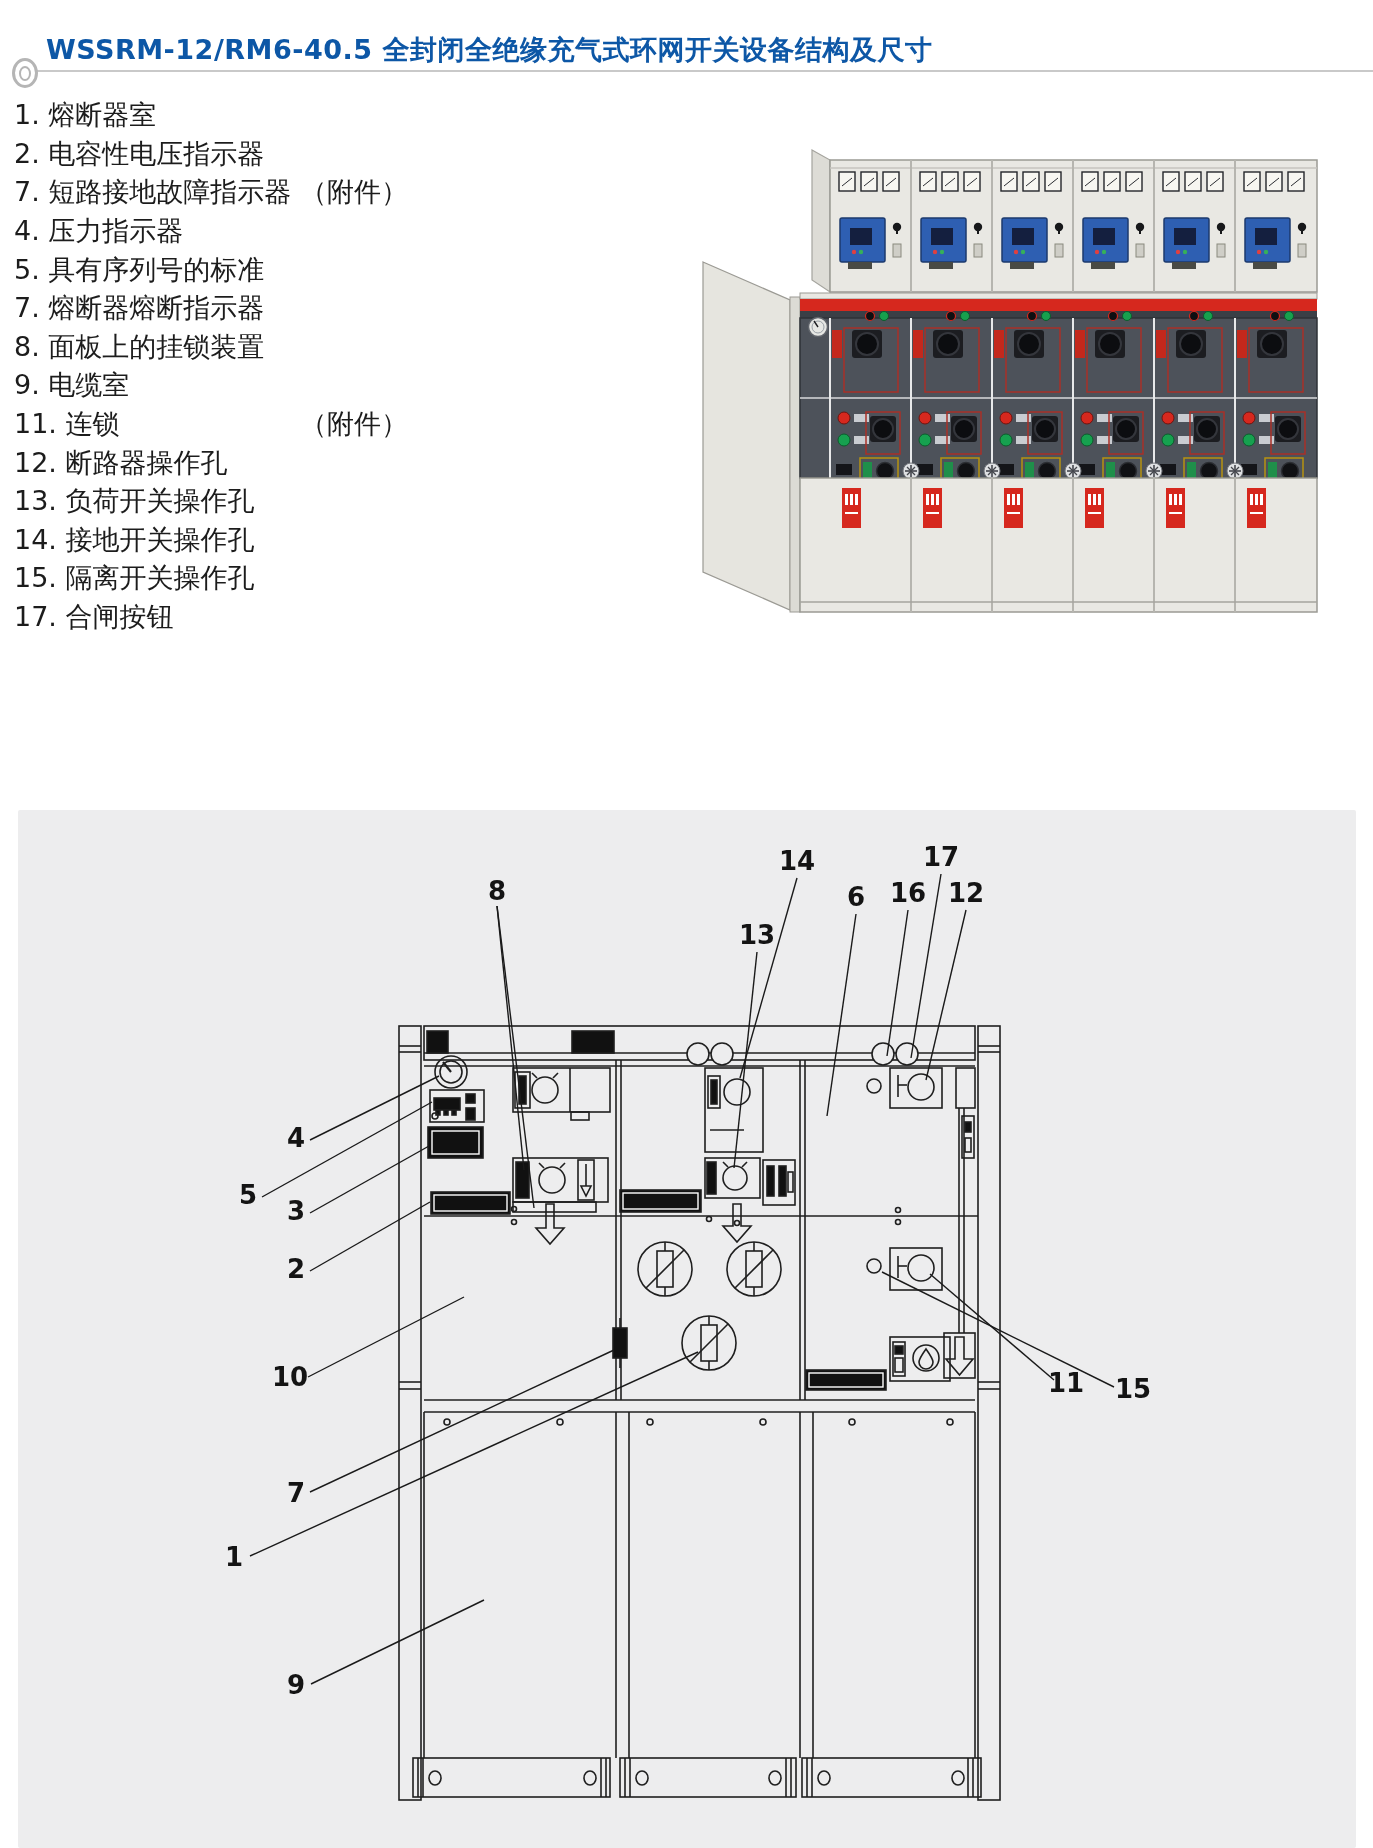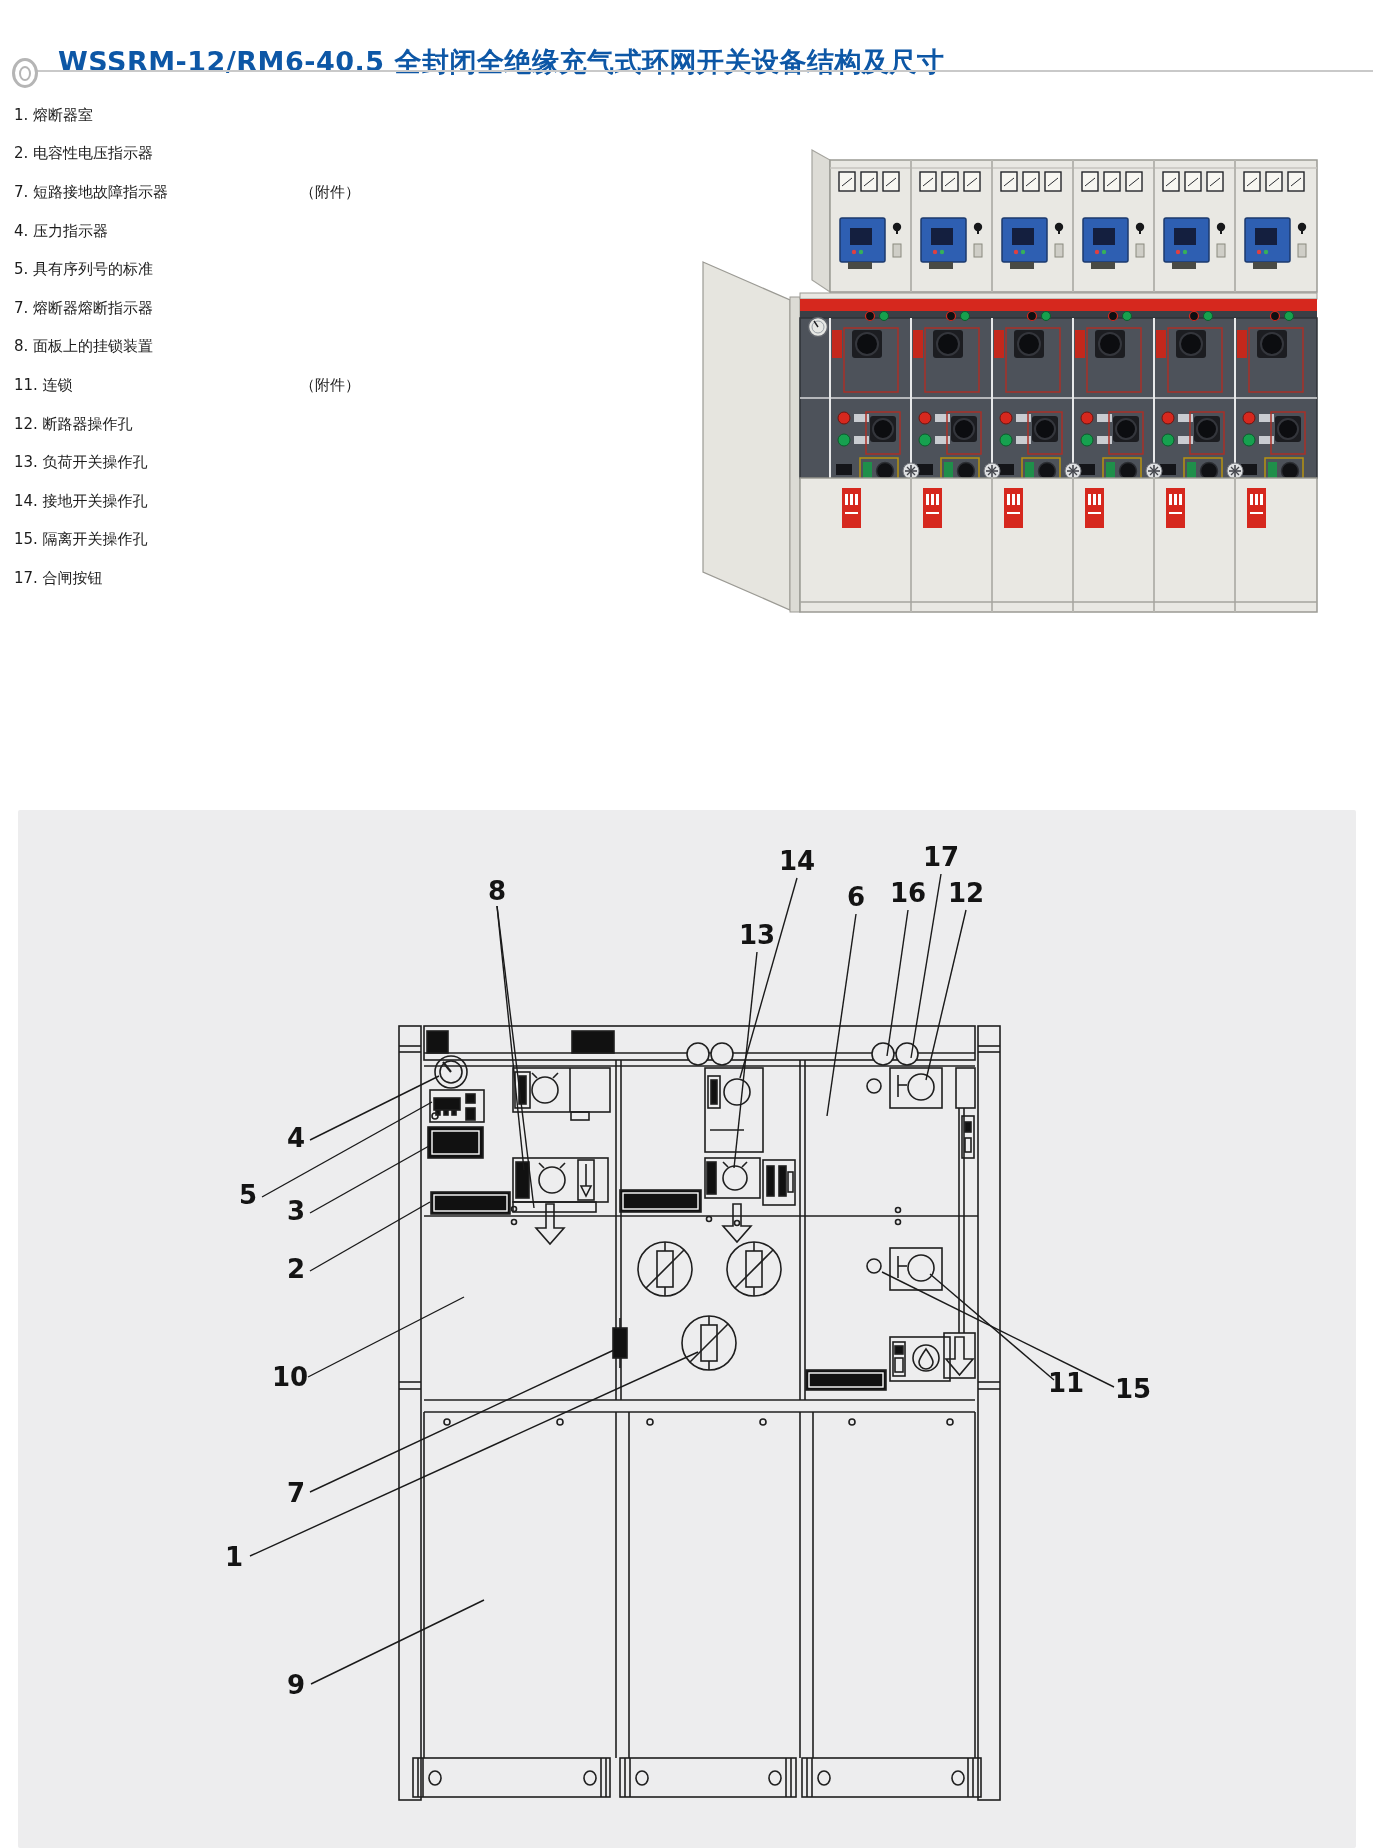--- a/index.html
+++ b/index.html
@@ -6,21 +6,21 @@
   body{
     position:relative;
     width:1373px;height:1848px;
     background:#ffffff;
     font-family:"DejaVu Sans","Liberation Sans",sans-serif;
     color:#1c1c1c;
     overflow:hidden;
   }
   
   .page-title{
-    position:absolute;left:46px;top:32px;margin:12px;
+    position:absolute;left:46px;top:32px;margin:0;
     font-size:27px;font-weight:700;letter-spacing:0.5px;
     color:#0d57a6;white-space:nowrap;
   }
   .header-rule{
     position:absolute;left:36px;top:70px;width:1337px;height:2px;
     background:#c9c9c9;
   }
   .ring-icon{
     position:absolute;left:12px;top:58px;width:20px;height:24px;
     border:3px solid #b5b5b5;border-radius:50%;
@@ -29,21 +29,21 @@
   .ring-icon::after{
     content:"";width:8px;height:11px;border:2px solid #b5b5b5;border-radius:50%;
   }
   
   .legend{
     position:absolute;left:14px;top:96px;margin:0;padding:0;list-style:none;
     width:560px;
   }
   .legend li{
     position:relative;height:38.6px;display:flex;align-items:center;
-    font-size:15px;
+    font-size:27px;
   }
   .legend .note{position:absolute;left:286px;}
   
   .photo-wrap{position:absolute;left:655px;top:130px;width:670px;height:490px;}
   
   .diagram-box{
     position:absolute;left:18px;top:810px;width:1338px;height:1038px;
     background:#ededee;border-radius:2px;
   }
   .diagram-box svg{display:block;}
@@ -79,20 +79,24 @@
   <li>
       <span>5. 具有序列号的标准</span>
       <span class="note"></span>
     </li>
   <li>
       <span>7. 熔断器熔断指示器</span>
       <span class="note"></span>
     </li>
   <li>
       <span>8. 面板上的挂锁装置</span>
+      <span class="note"></span>
+    </li>
+  <li>
+      <span>9. 电缆室</span>
       <span class="note"></span>
     </li>
   <li>
       <span>11. 连锁</span>
       <span class="note">（附件）</span>
     </li>
   <li>
       <span>12. 断路器操作孔</span>
       <span class="note"></span>
     </li>

